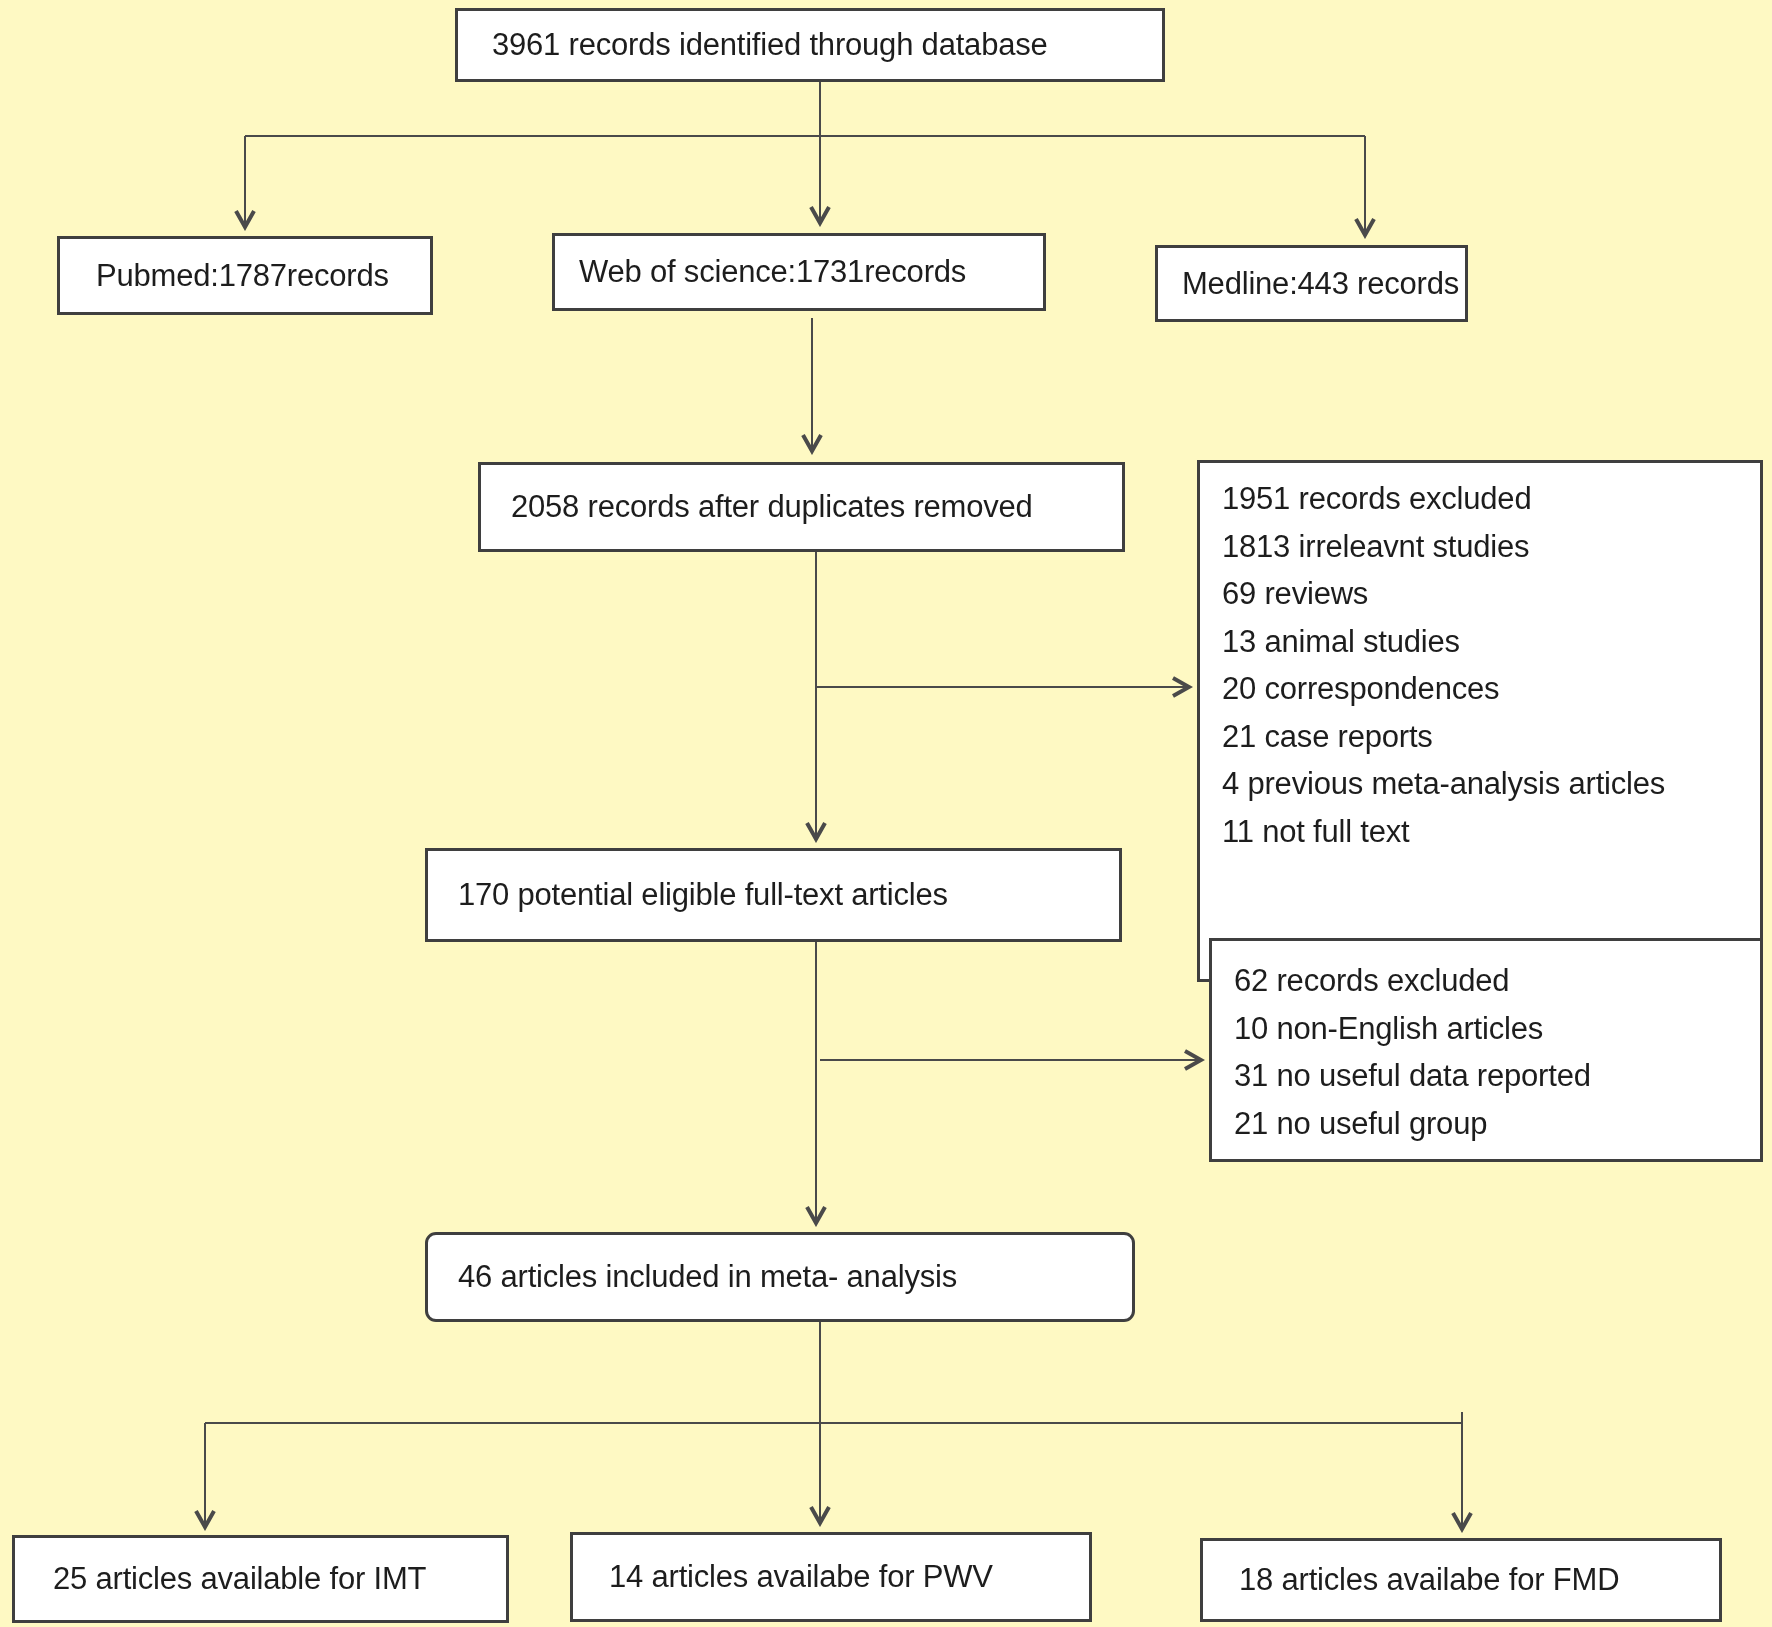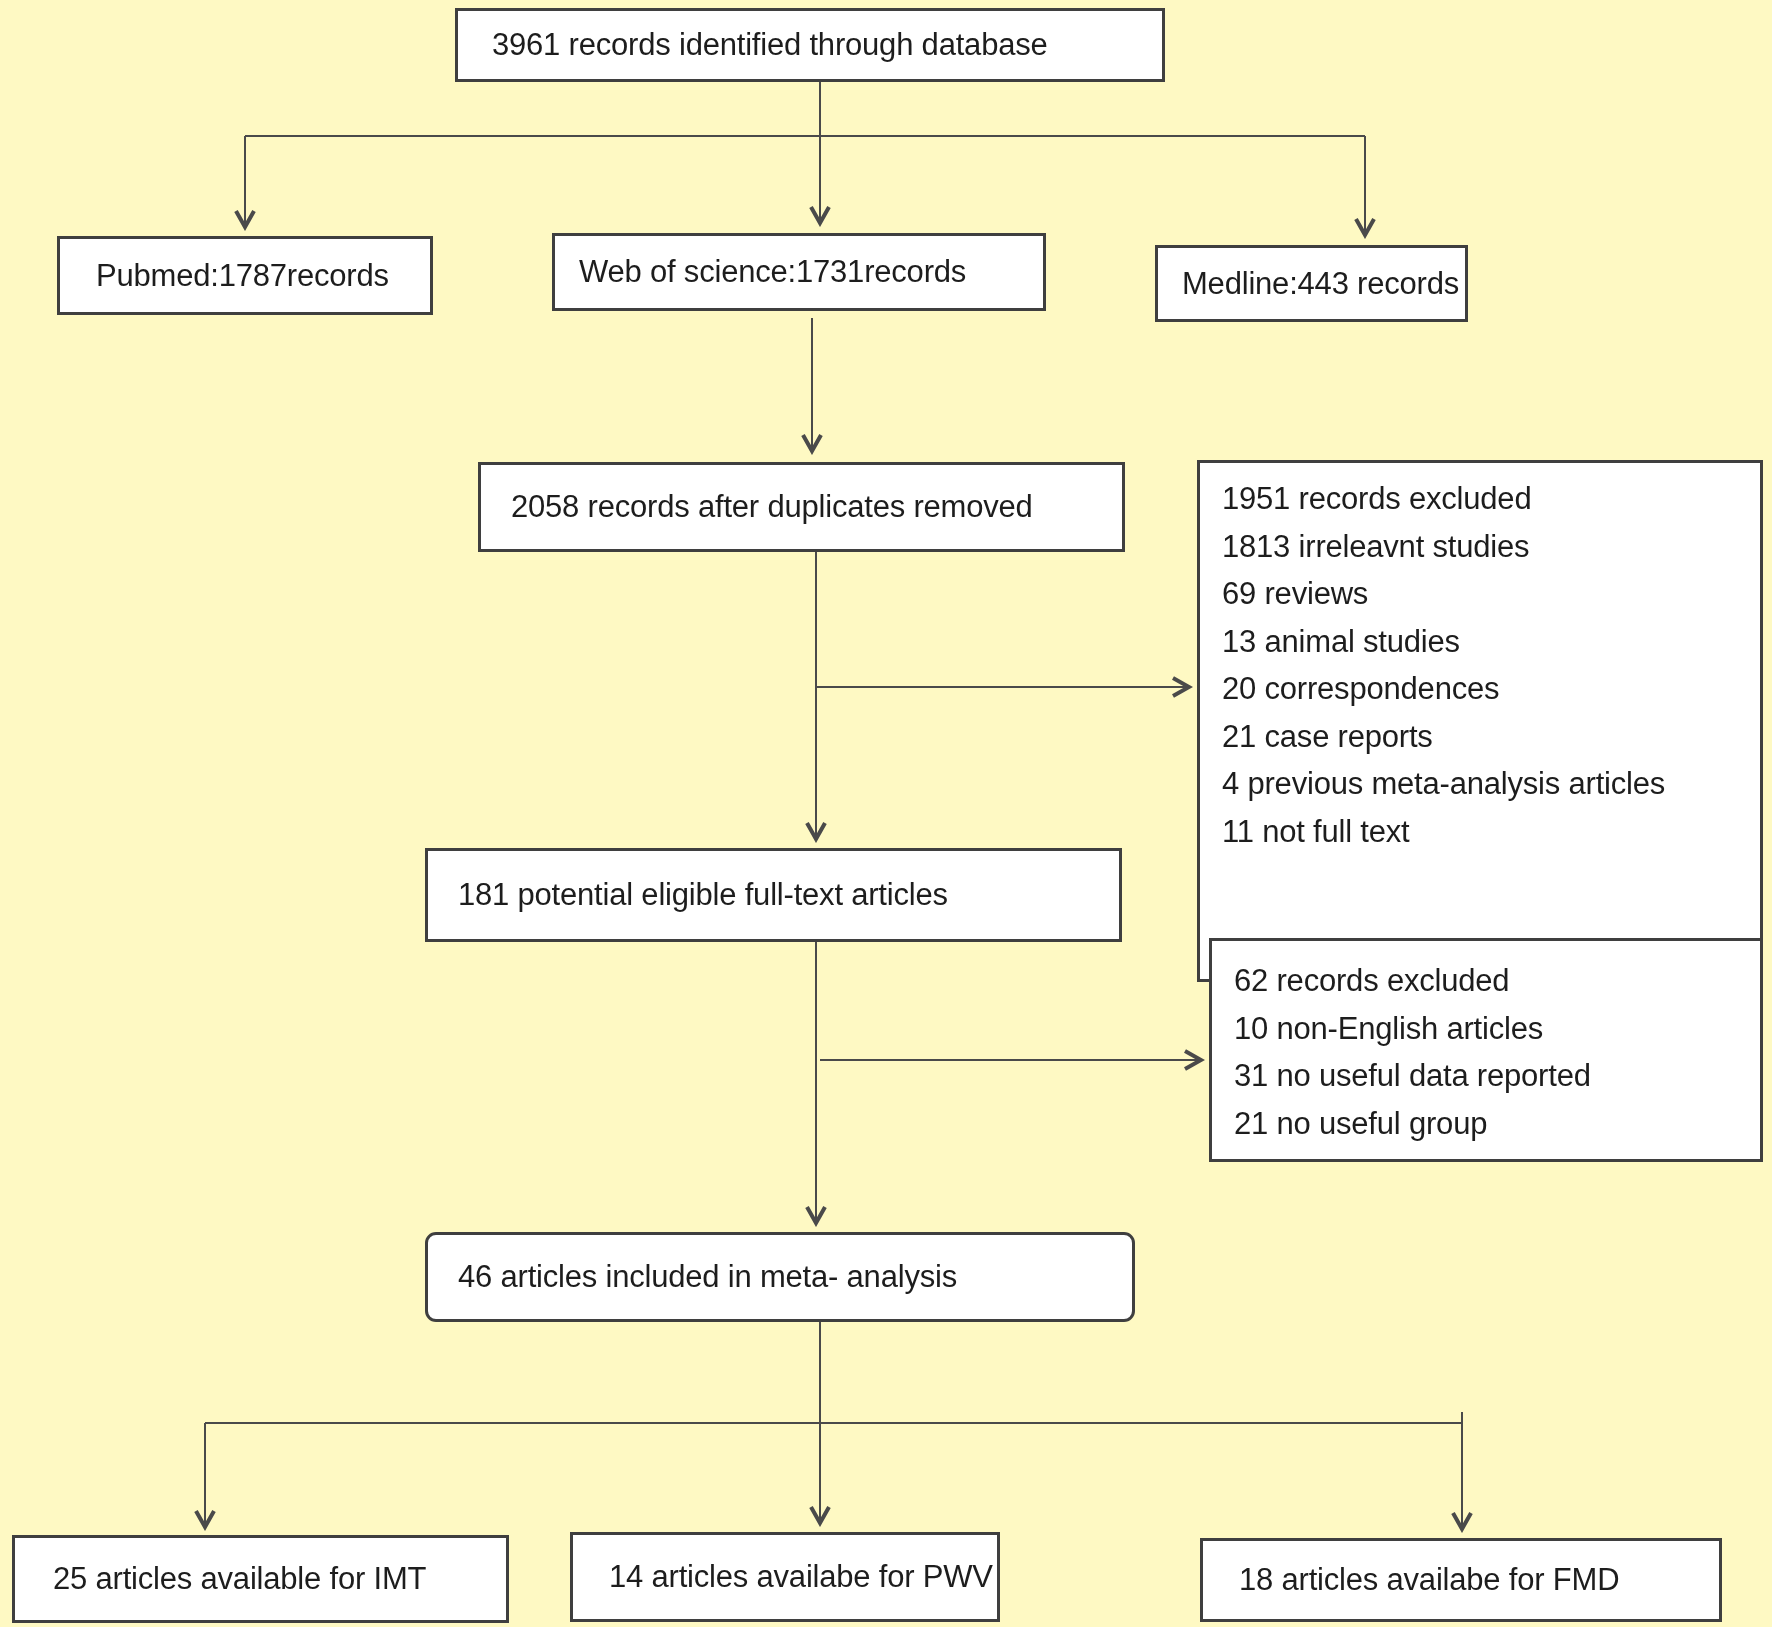--- a/index.html
+++ b/index.html
@@ -96,30 +96,30 @@
     <div class="line">1951 records excluded</div>
     <div class="line">1813 irreleavnt studies</div>
     <div class="line">69 reviews</div>
     <div class="line">13 animal studies</div>
     <div class="line">20 correspondences</div>
     <div class="line">21 case reports</div>
     <div class="line">4 previous meta-analysis articles</div>
     <div class="line">11 not full text</div>
   </div>
 
-  <div class="box" style="left:425px; top:848px; width:697px; height:94px;">181 potential eligible full-text articles</div>
+  <div class="box" style="left:425px; top:848px; width:697px; height:94px;">170 potential eligible full-text articles</div>
 
   <div class="box multi" style="left:1209px; top:938px; width:554px; height:224px; padding-top:16px;">
     <div class="line">62 records excluded</div>
     <div class="line">10 non-English articles</div>
     <div class="line">31 no useful data reported</div>
     <div class="line">21 no useful group</div>
   </div>
 
   <div class="box" style="left:425px; top:1232px; width:710px; height:90px;border-radius:11px;">46 articles included in meta- analysis</div>
 
   <div class="box" style="left:12px; top:1535px; width:497px; height:88px; padding-left:38px;">25 articles available for IMT</div>
 
-  <div class="box" style="left:570px; top:1532px; width:430px; height:90px; padding-left:36px;">14 articles availabe for PWV</div>
+  <div class="box" style="left:570px; top:1532px; width:522px; height:90px; padding-left:36px;">14 articles availabe for PWV</div>
 
   <div class="box" style="left:1200px; top:1538px; width:522px; height:84px; padding-left:36px;text-align:right;">18 articles availabe for FMD</div>
 
 </div>
 
 </body></html>

